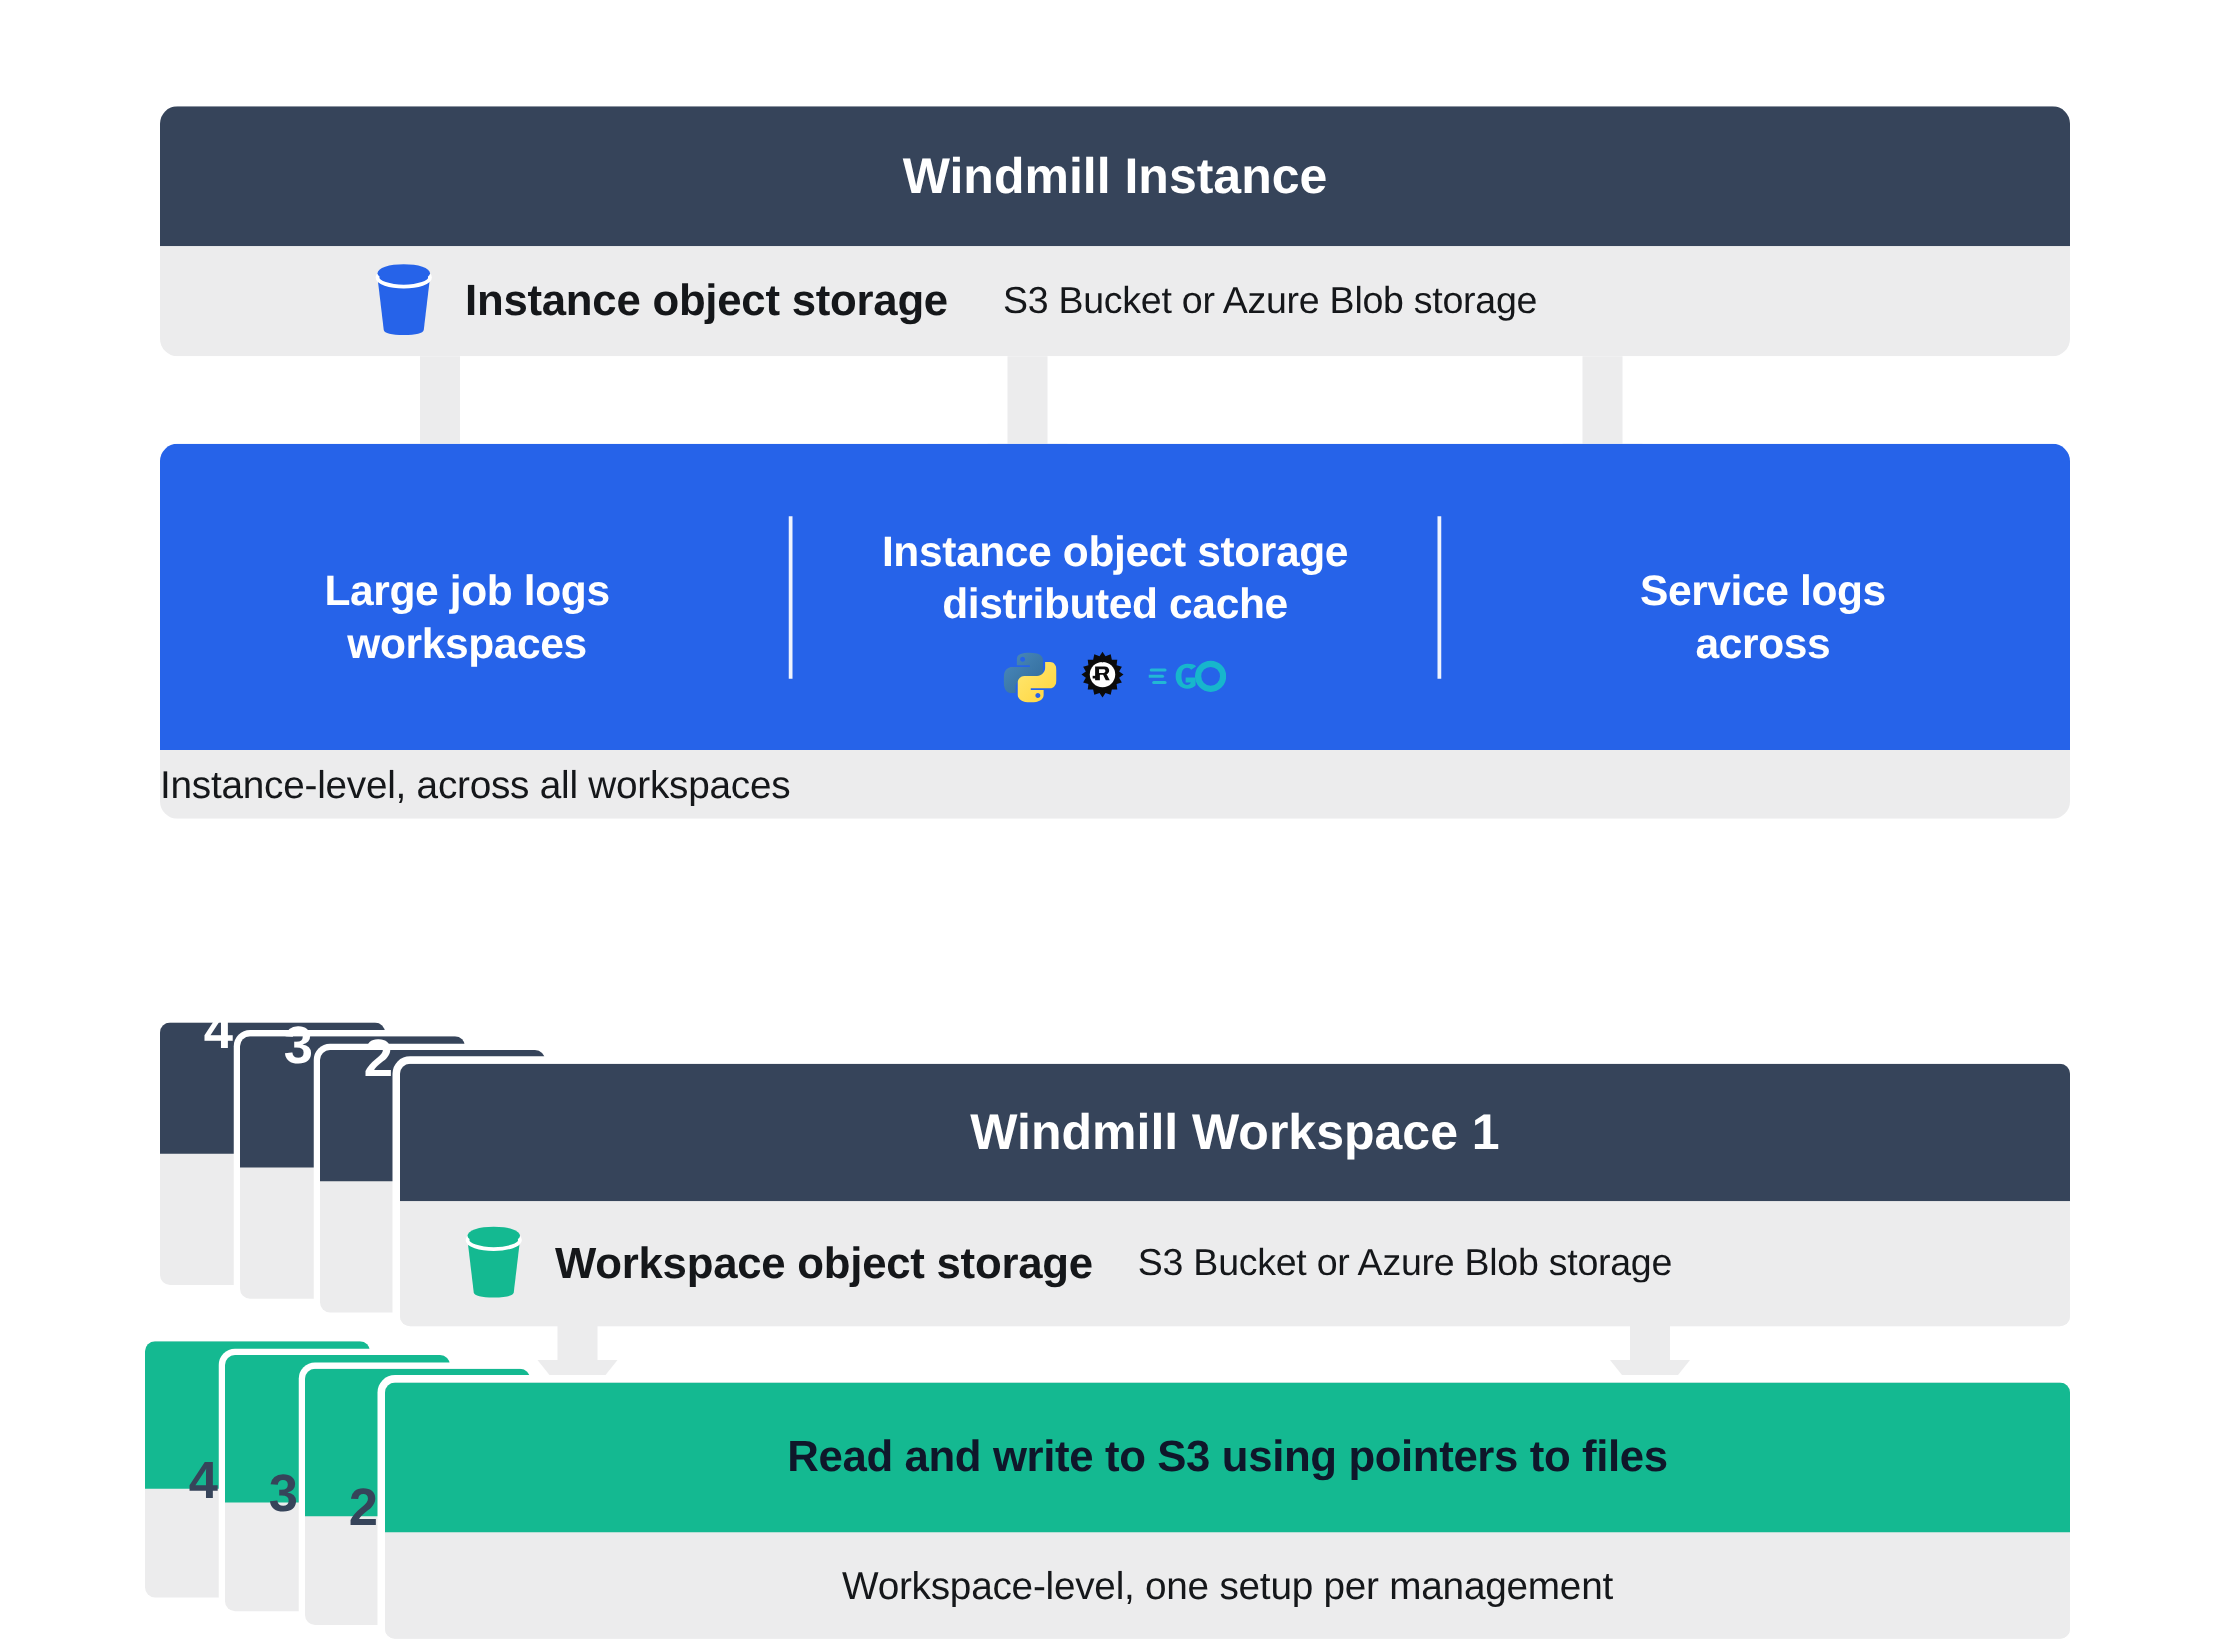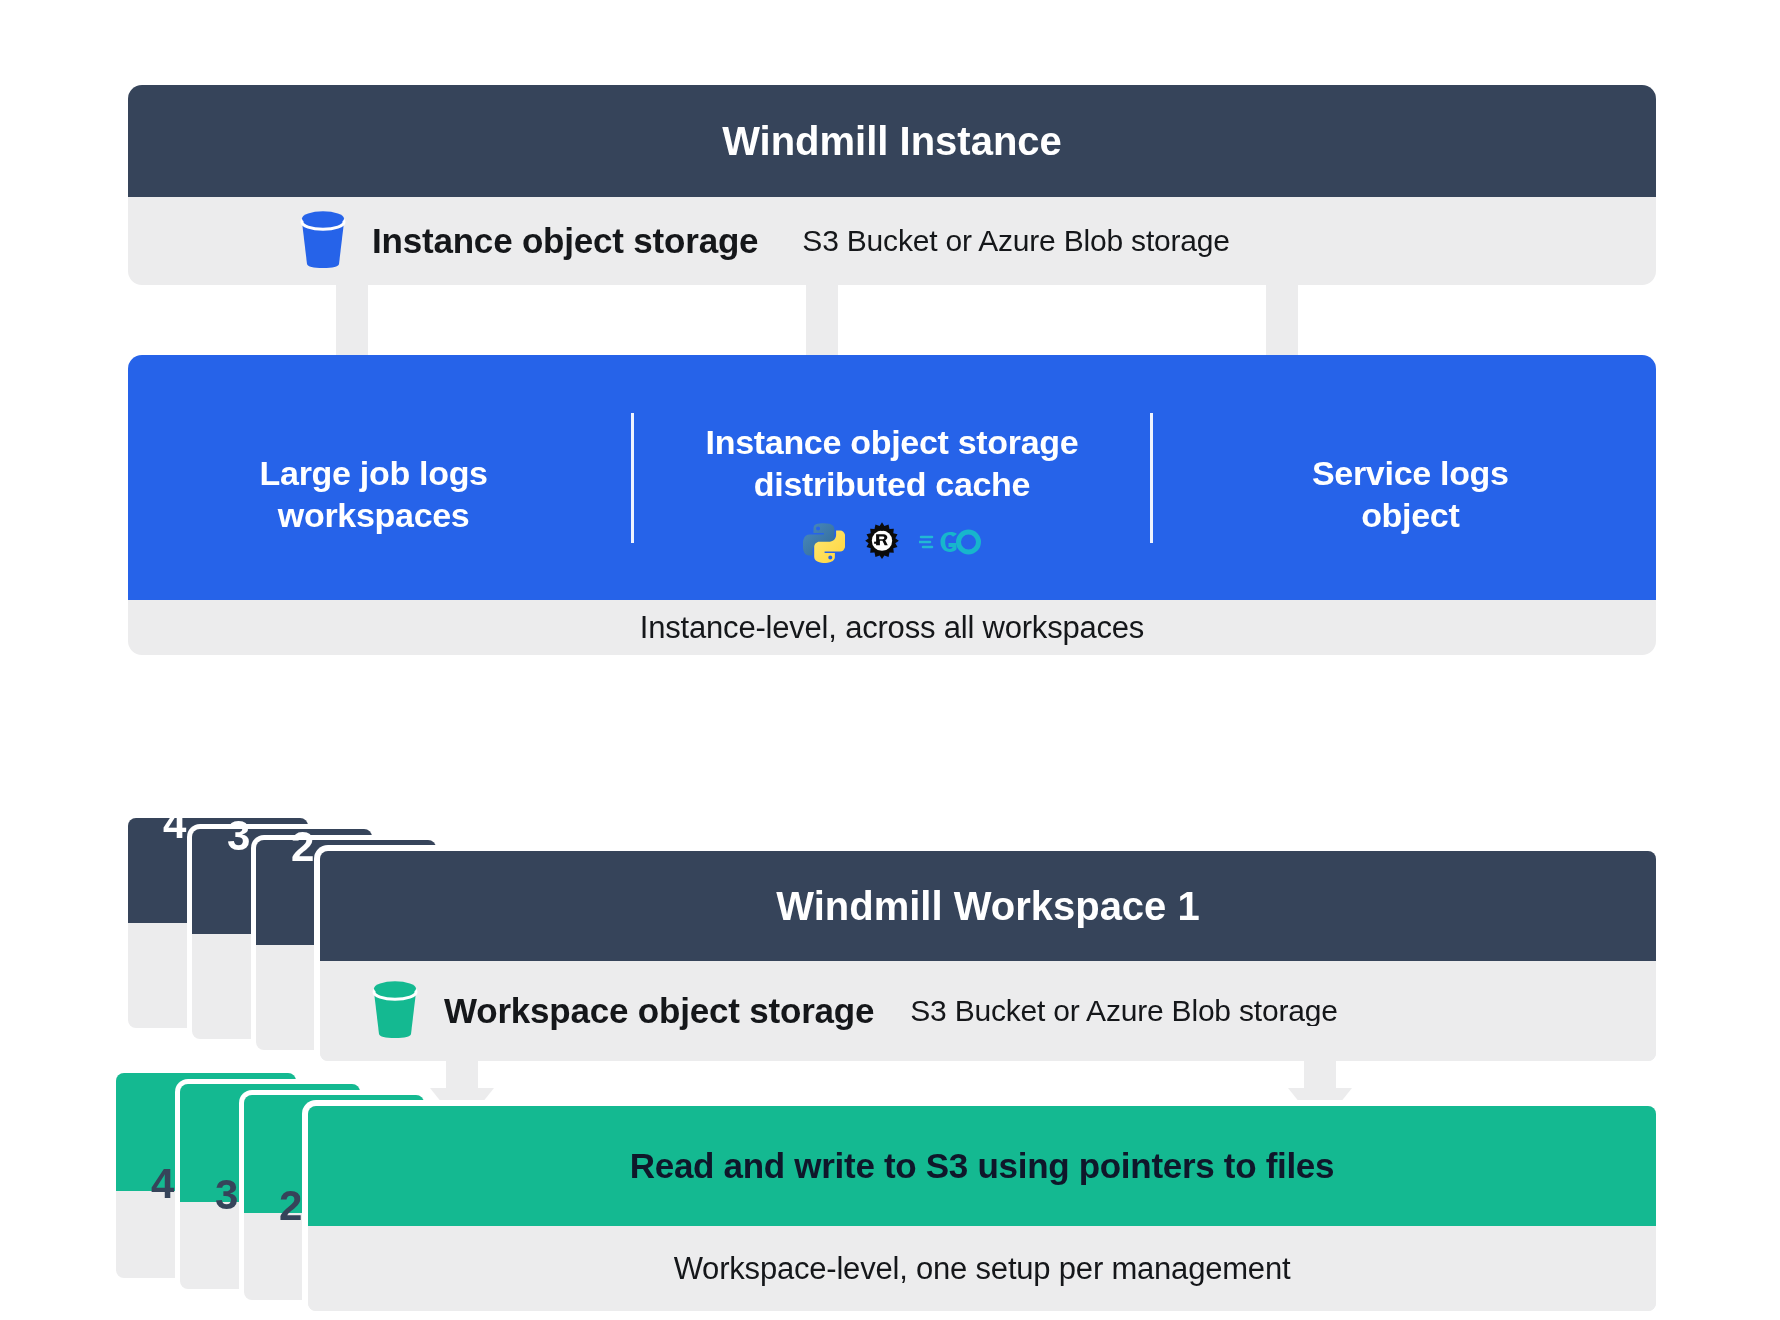--- a/index.html
+++ b/index.html
@@ -74,21 +74,21 @@
   #feature-row .feature .ftitle {
     color:#ffffff; font-size:34px; font-weight:bold;
     line-height:1.22; text-align:center; letter-spacing:-.3px;
   }
   #feature-row .divider {
     flex:0 0 3px; width:3px; height:130px; background:#ffffff; opacity:.92;
   }
   .lang-row { display:flex; align-items:center; gap:16px; margin-top:16px; }
   #instance-features .caption-bar {
     height:55px; background:#ececed;
-    display:flex; align-items:center; justify-content:center;
+    display:flex; align-items:center; 
   }
   .caption-txt { font-size:31px; color:#15171a; letter-spacing:-.2px; }
   .stack-card {
     position:absolute; border-radius:8px; overflow:hidden;
     background:#ececed;
     box-shadow: 0 0 0 5px #ffffff;
     margin-top: 35px;
   }
   .stack-card .top { width:100%; }
   .stack-num {
@@ -195,21 +195,21 @@
             </svg>
           </span>
         </div>
       </div>
 
       <div class="divider"></div>
 
       <div class="feature">
         <div class="ftitle">
           <span>Service logs</span><br>
-          <span>object</span>
+          <span>across</span>
         </div>
       </div>
 
     </div>
     <div class="caption-bar">
       <span class="caption-txt">Instance-level, across all workspaces</span>
     </div>
   </div>
 
   <div class="stack-card" style="left:128px; top:783px; width:180px; height:210px;">

